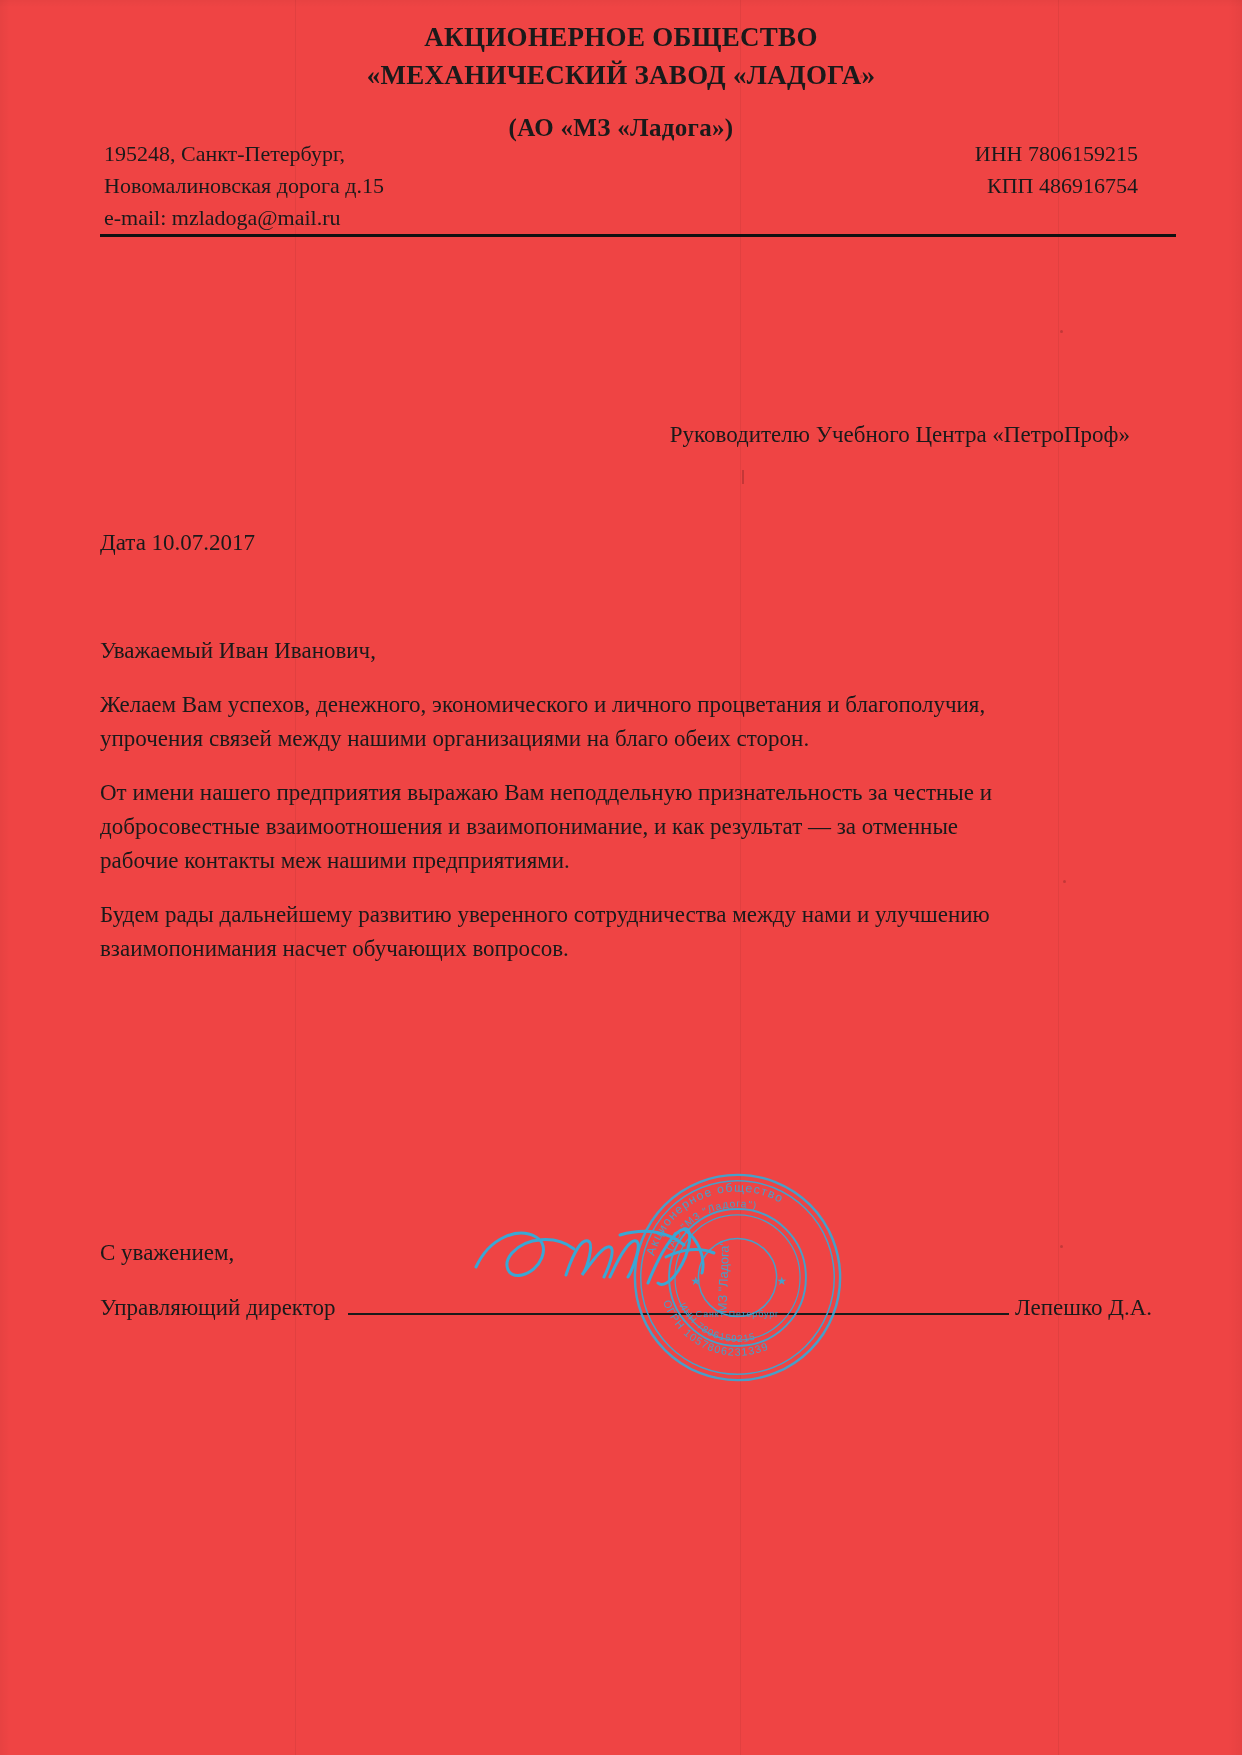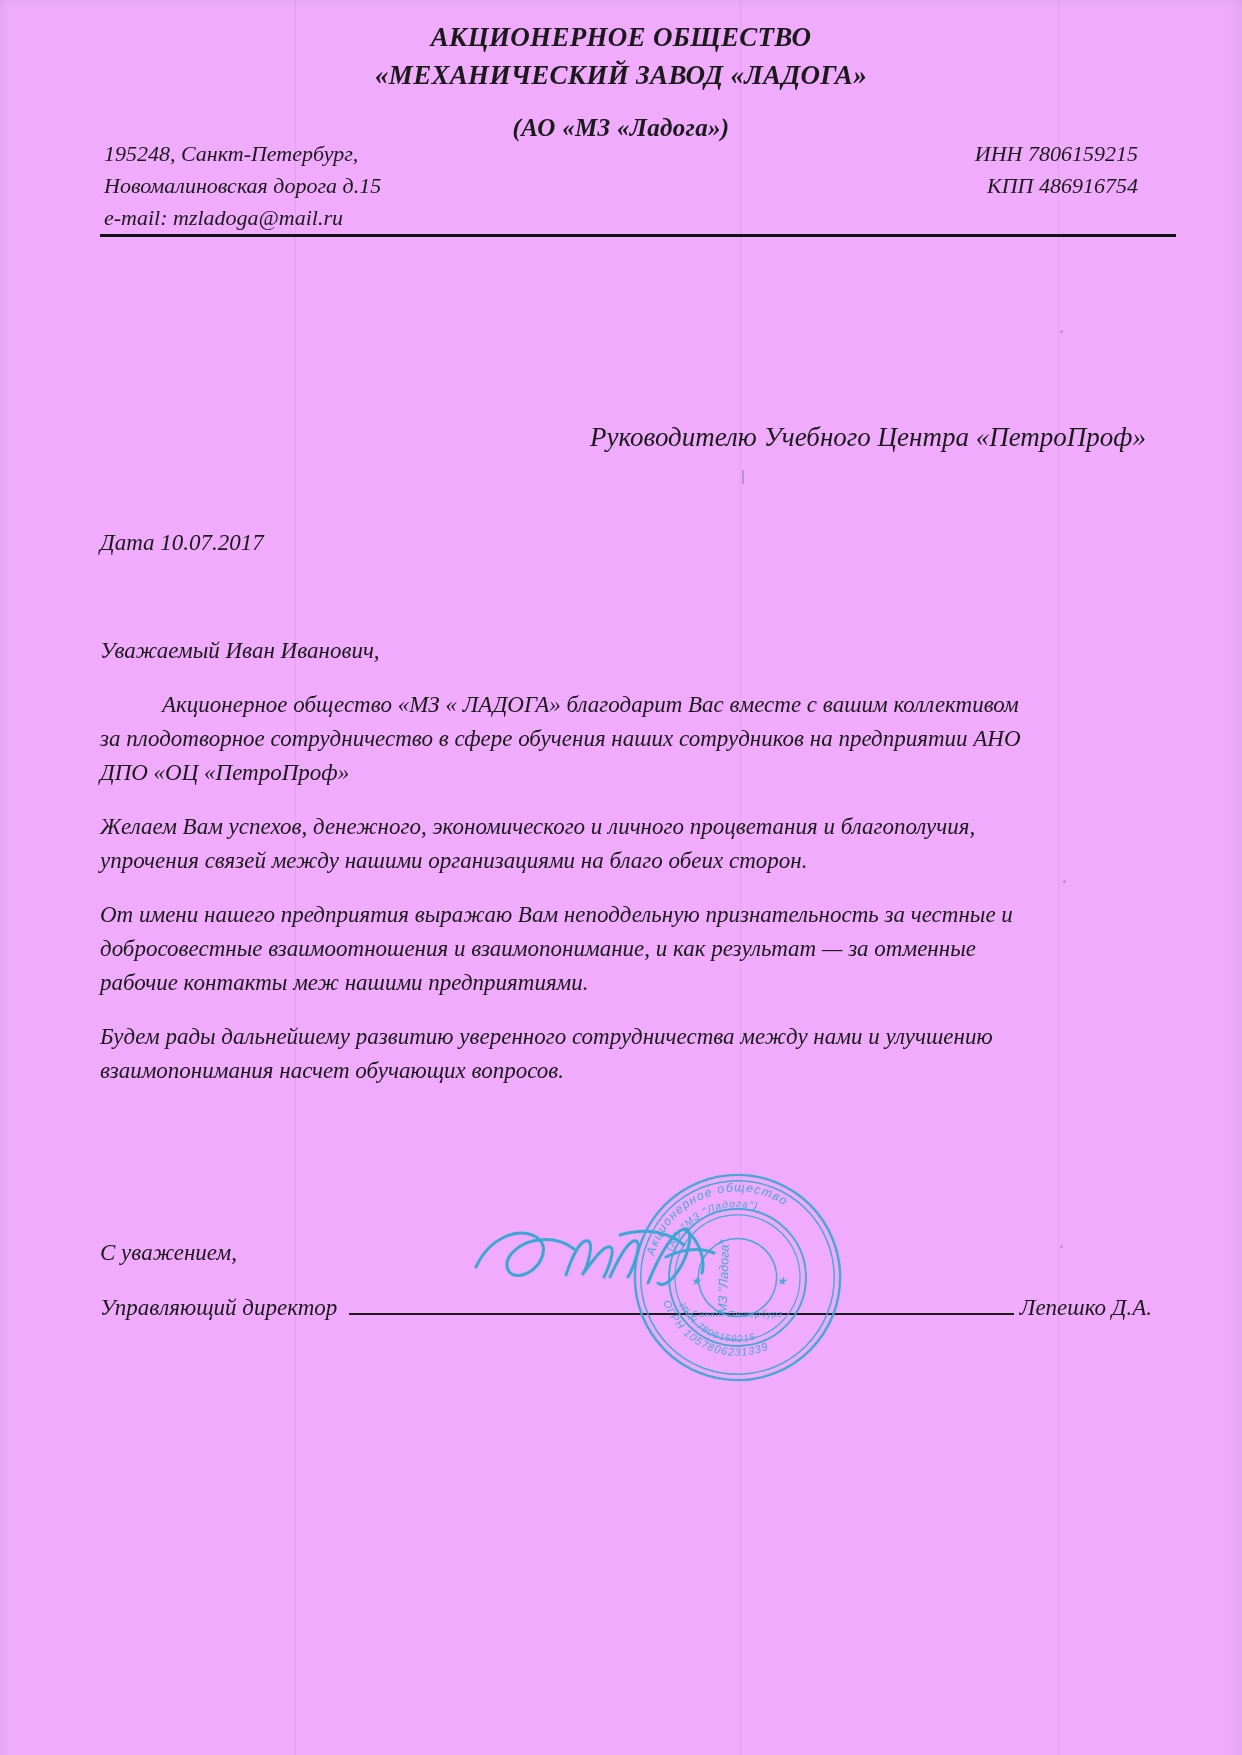--- a/index.html
+++ b/index.html
@@ -12,22 +12,21 @@
     height: 1755px;
     position: relative;
     font-family: "Liberation Serif", serif;
     color: #1a1a1a;
     overflow: hidden;
   }
 
   .page {
     position: absolute;
     inset: 0;
-    background: #f0abfc;
-    font-style: italic;
+    background: #ef4444;
   }
 
   
   .scan-noise {
     position: absolute;
     inset: 0;
     pointer-events: none;
     background:
       linear-gradient(90deg, rgba(0,0,0,0.035) 0px, rgba(0,0,0,0.0) 10px),
       linear-gradient(270deg, rgba(0,0,0,0.04) 0px, rgba(0,0,0,0.0) 14px),
@@ -86,22 +85,22 @@
     left: 100px;
     right: 66px;
     top: 234px;
     height: 3px;
     background: #111;
   }
 
   .addressee {
     position: absolute;
     top: 422px;
-    right: 96px;
-    font-size: 27px;
+    right: 112px;
+    font-size: 23px;
     white-space: nowrap;
     margin-left: 27px;
   }
 
   .date {
     position: absolute;
     top: 530px;
     left: 100px;
     font-size: 23px;
   }
@@ -211,21 +210,20 @@
 
   <div class="rule"></div>
 
   <div class="addressee">Руководителю Учебного Центра «ПетроПроф»</div>
 
   <div class="date">Дата  10.07.2017</div>
 
   <div class="salutation">Уважаемый Иван Иванович,</div>
 
   <div class="body-text">
-    <p class="indent">Акционерное общество «МЗ « ЛАДОГА»  благодарит Вас вместе с вашим коллективом за плодотворное сотрудничество в сфере обучения наших сотрудников на предприятии АНО ДПО «ОЦ «ПетроПроф»</p>
     <p>Желаем Вам успехов, денежного, экономического и личного процветания и благополучия, упрочения связей между нашими организациями на благо обеих сторон.</p>
     <p>От имени нашего предприятия выражаю Вам неподдельную признательность за честные и добросовестные взаимоотношения и взаимопонимание, и как результат — за отменные рабочие контакты меж нашими предприятиями.</p>
     <p>Будем рады дальнейшему развитию уверенного сотрудничества между нами и улучшению взаимопонимания насчет обучающих  вопросов.</p>
   </div>
 
   <div class="closing">С уважением,</div>
 
   <div class="sign-row">
     <span class="title">Управляющий  директор</span>
     <span class="rule-line"></span>

